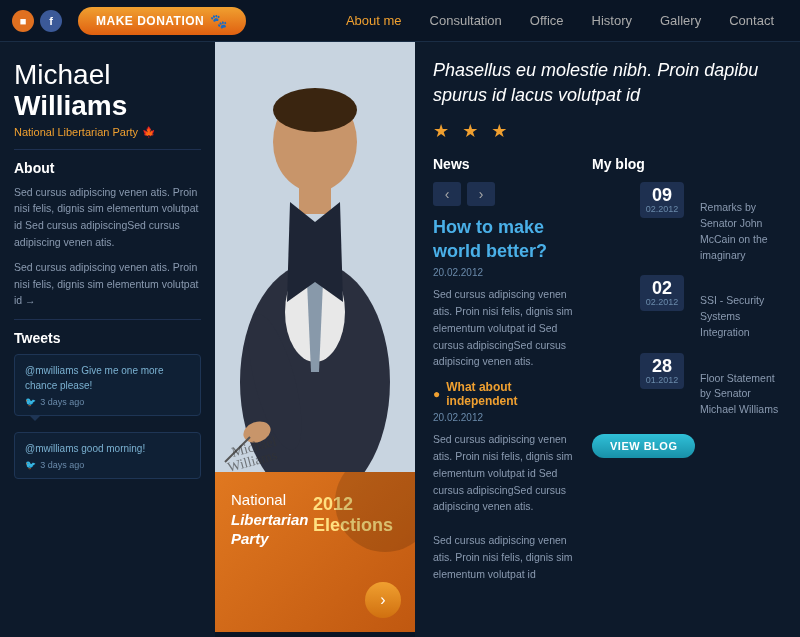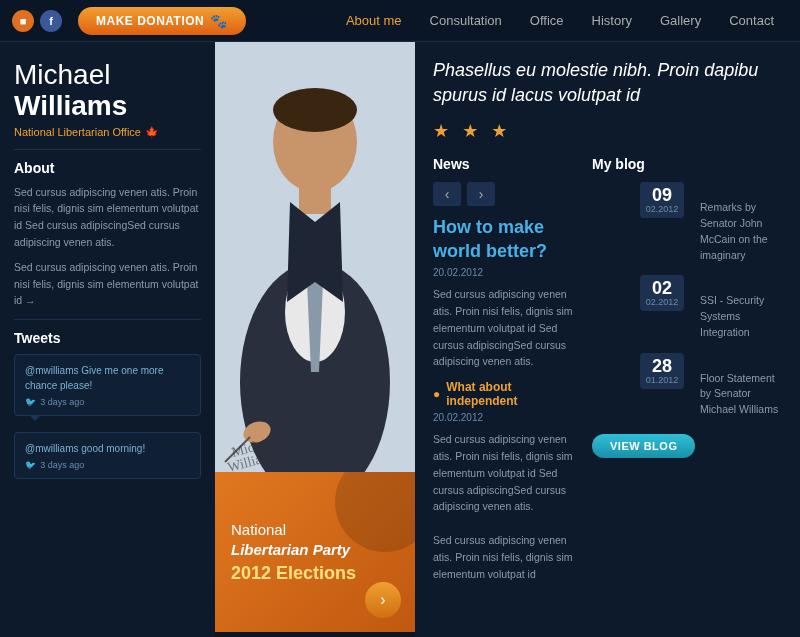--- a/index.html
+++ b/index.html
@@ -169,21 +169,21 @@
       background: linear-gradient(160deg, #c8d8e8 0%, #a8b8c8 40%, #888 100%);
       position: relative;
       overflow: hidden;
     }
     .nlp-card {
       width: 200px;
       height: 160px;
       background: linear-gradient(135deg, #e07820 0%, #c05810 100%);
       position: relative;
       display: flex;
-      flex-direction: column;
+      flex-direction: row;
       justify-content: center;
       padding: 18px 16px;
       overflow: hidden;
     }
     .nlp-card::before {
       content: '';
       position: absolute;
       top: -20px; right: -20px;
       width: 100px; height: 100px;
       background: rgba(0,0,0,0.15);
@@ -367,21 +367,21 @@
 </div>
 
 <div class="main">
 
   <div class="sidebar">
     <div class="person-name">
       <span>Michael</span><br>
       <strong>Williams</strong>
     </div>
     <div class="party-label">
-      <span>National Libertarian Office</span>
+      <span>National Libertarian Party</span>
       <span class="leaf">🍁</span>
     </div>
     <hr class="divider">
     <div class="section-title">About</div>
     <p class="about-text">Sed cursus adipiscing venen atis. Proin nisi felis, dignis sim elementum volutpat id Sed cursus adipiscingSed cursus adipiscing venen atis.</p>
     <p class="about-text read-more">Sed cursus adipiscing venen atis. Proin nisi felis, dignis sim elementum volutpat id →</p>
     <hr class="divider">
     <div class="section-title">Tweets</div>
     <div class="tweet-box">
       <div class="tweet-text">@mwilliams Give me one more chance please!</div>

